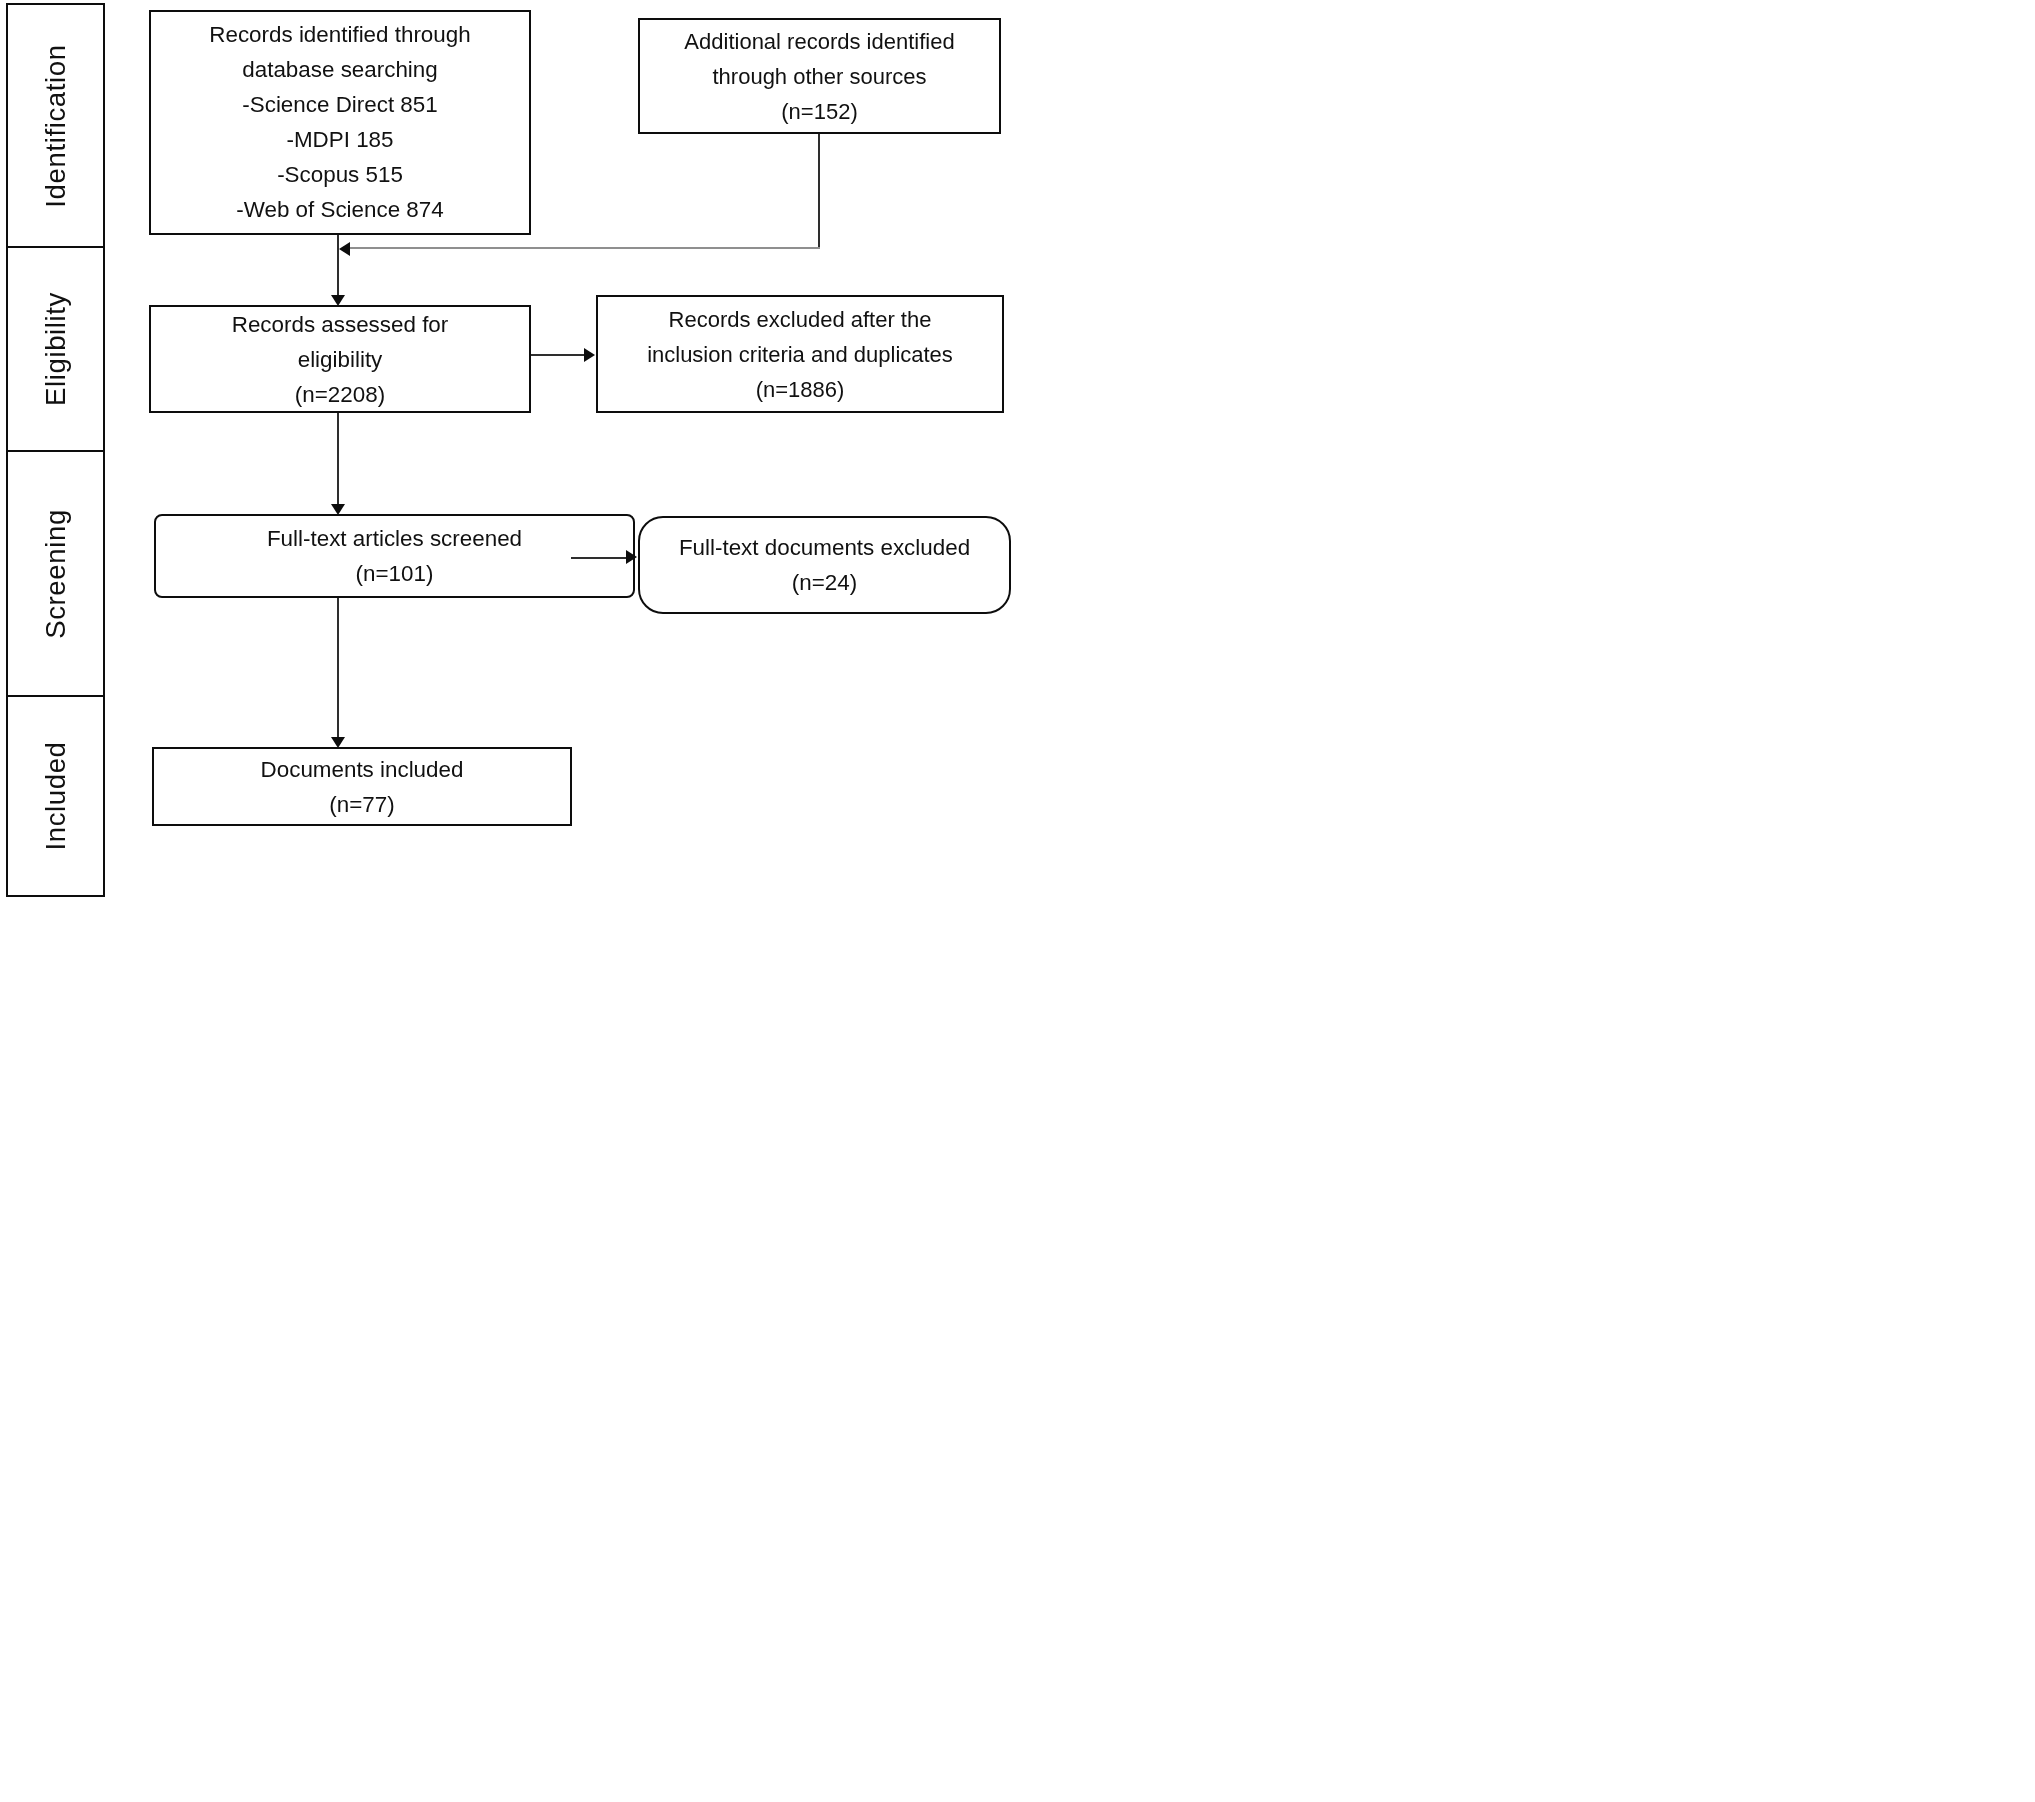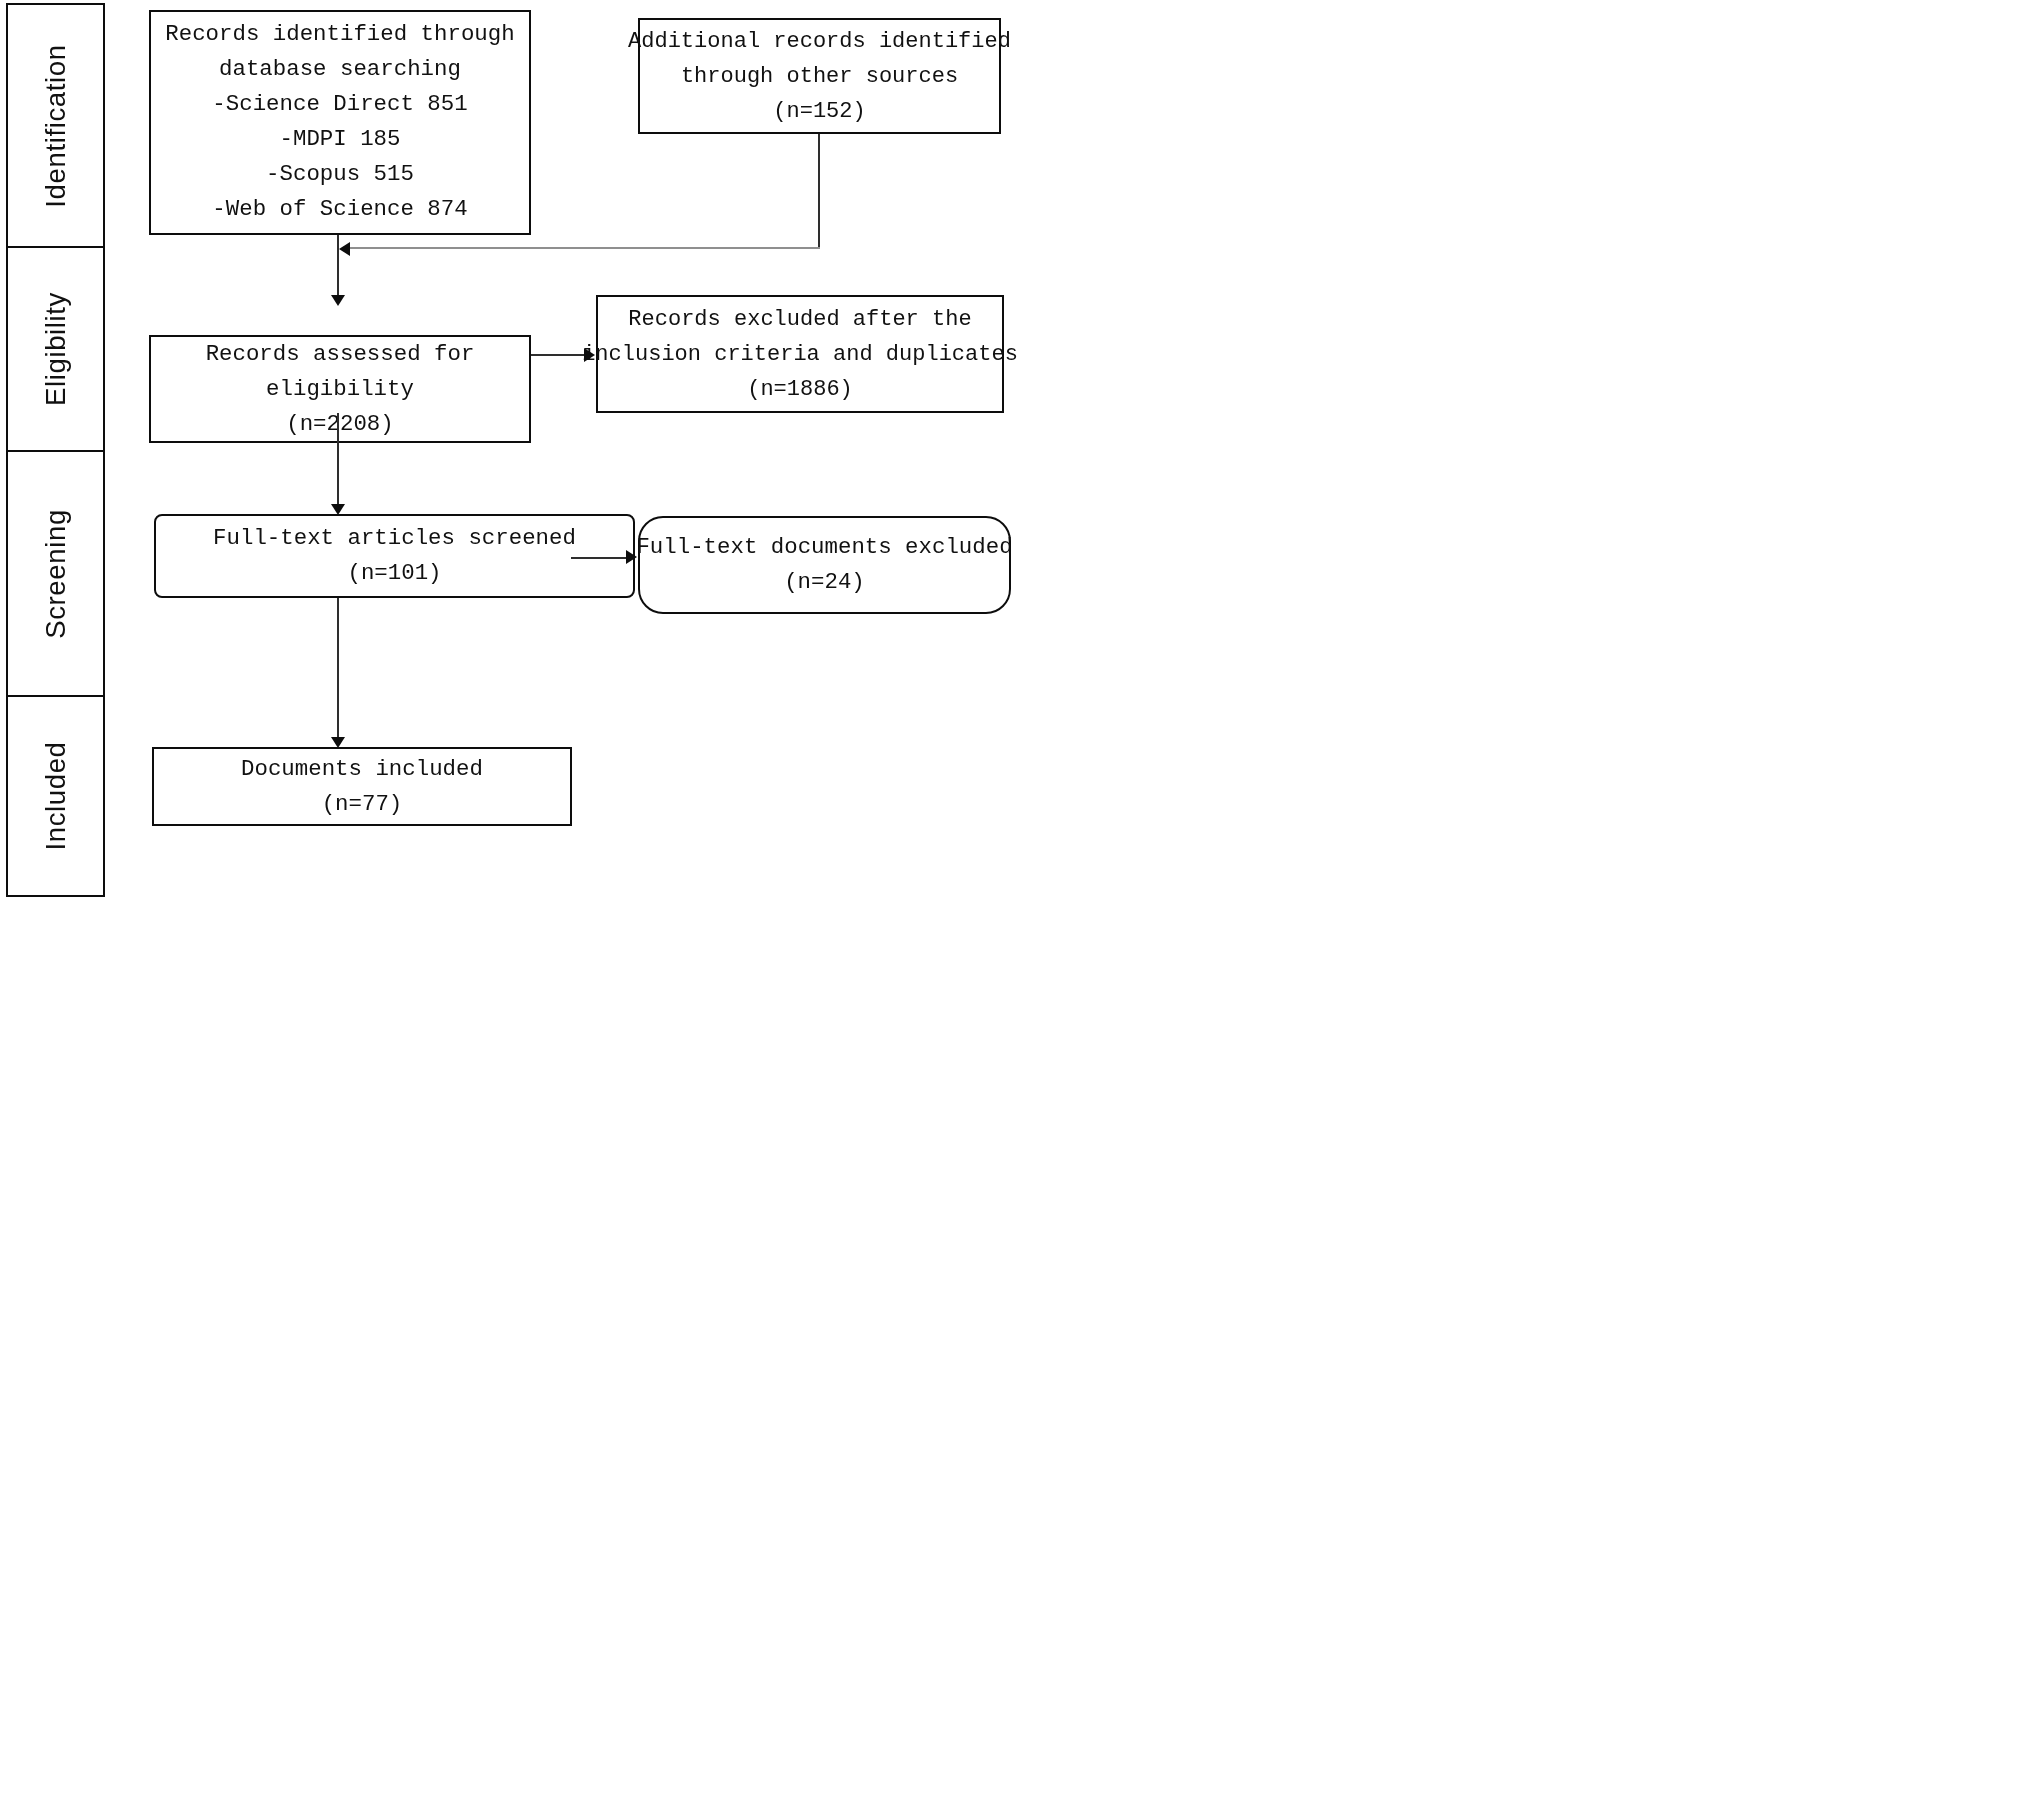--- a/index.html
+++ b/index.html
@@ -14,21 +14,20 @@
   .box {
     position: absolute;
     box-sizing: border-box;
     border: 2.6px solid #0d0d0d;
     background: #ffffff;
     display: flex;
     flex-direction: column;
     justify-content: center;
     align-items: center;
     text-align: center;
-    font-family: Liberation Mono, monospace;
   }
   .flow-text { font-size: 22.4px; line-height: 35px; white-space: nowrap; }
   .stage {
     position: absolute;
     box-sizing: border-box;
     border: 2.6px solid #0d0d0d;
     background: #ffffff;
     left: 6.4px;
     width: 99px;
     display: flex;
@@ -51,21 +50,21 @@
 
   
   #stage-identification { top: 3.2px;    height: 245px; }
   #stage-eligibility    { top: 246px;  height: 206px; }
   #stage-screening      { top: 450px;  height: 247px; }
   #stage-included       { top: 695px; height: 202px; }
 
   
   #box-records-identified  { left: 149px; top: 9.6px;   width: 382px; height: 225px; }
   #box-additional-records  { left: 638px; top: 18px;   width: 363px; height: 116px; }
-  #box-records-assessed    { left: 149px; top: 305px;  width: 382px; height: 108px; margin-top: 30px; }
+  #box-records-assessed    { left: 149px; top: 305px;  width: 382px; height: 108px; }
   #box-records-excluded    { left: 596px; top: 295px;  width: 408px; height: 118px; }
   #box-fulltext-screened   { left: 154px; top: 514px;  width: 481px; height: 84px; border-radius: 8px; }
   #box-fulltext-excluded   { left: 638px; top: 516px;  width: 373px; height: 98px; border-radius: 25px; }
   #box-documents-included  { left: 152px; top: 747px; width: 420px; height: 79px; }
   #box-additional-records .flow-text,
   #box-records-excluded  .flow-text { font-size: 22px; }
 </style>
 </head>
 <body>
 

